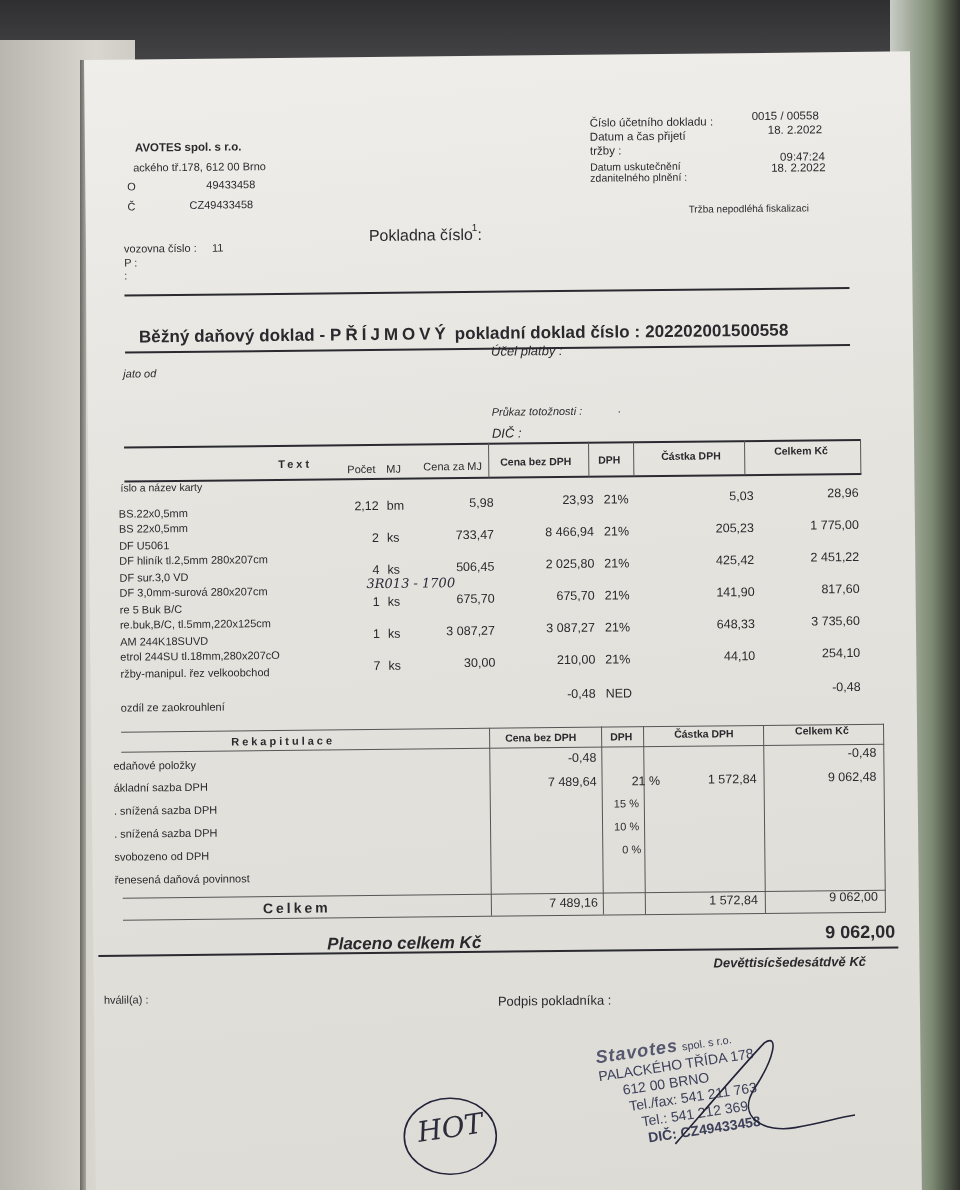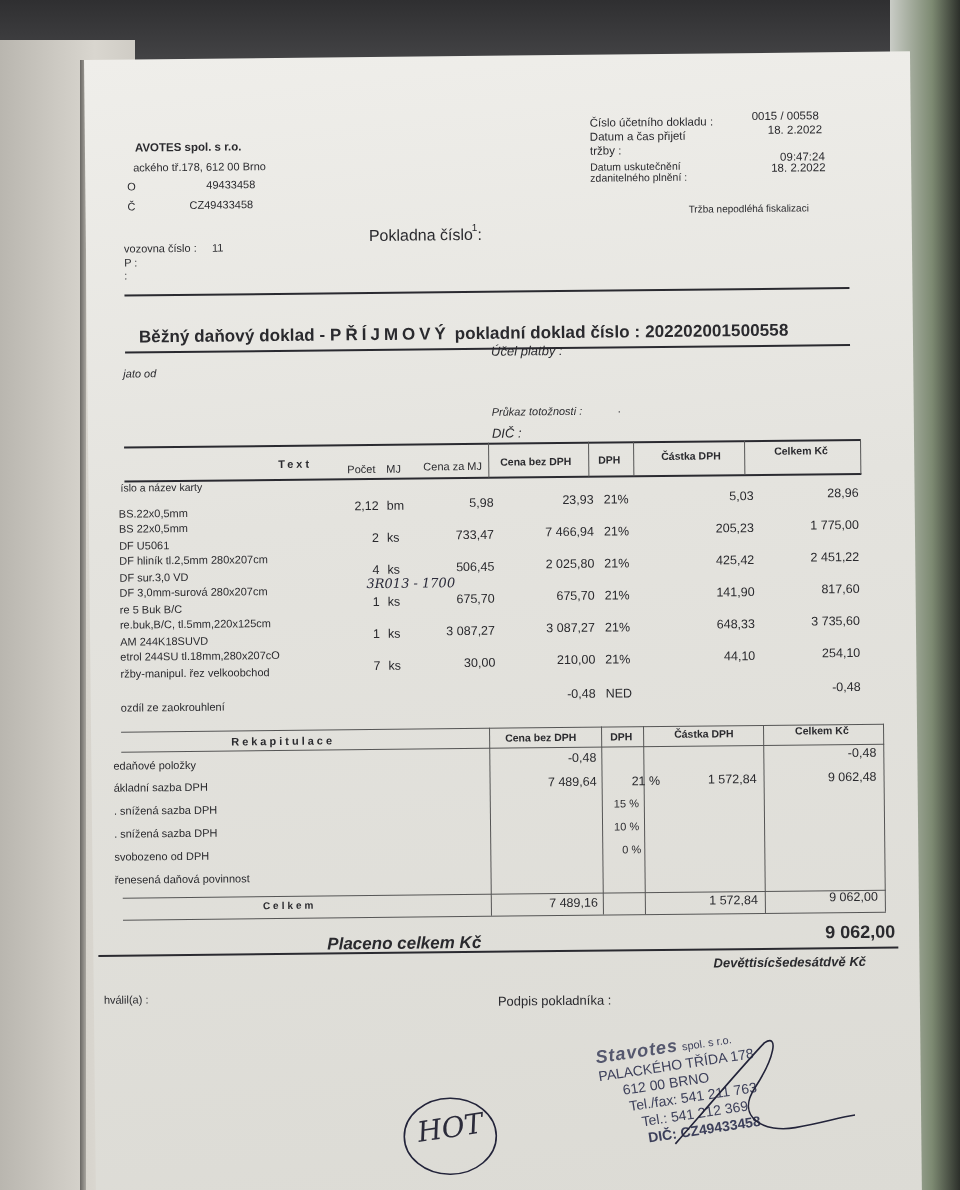--- a/index.html
+++ b/index.html
@@ -118,21 +118,21 @@
       <div class="abs" style="left:515px;top:6px;">21%</div>
       <div class="abs right" style="left:580px;width:85px;top:4px;">5,03</div>
       <div class="abs right" style="left:680px;width:90px;top:2px;">28,96</div>
     </div>
     <div class="row" style="left:0;top:464px;width:780px;height:32px;">
       <div class="abs small" style="left:30px;top:16px;">DF U5061</div>
       <div class="abs small" style="left:30px;top:31px;">DF hliník  tl.2,5mm 280x207cm</div>
       <div class="abs right" style="left:240px;width:50px;top:10px;">2</div>
       <div class="abs" style="left:298px;top:10px;">ks</div>
       <div class="abs right" style="left:310px;width:95px;top:8px;">733,47</div>
-      <div class="abs right" style="left:420px;width:85px;top:6px;">7 466,94</div>
+      <div class="abs right" style="left:420px;width:85px;top:6px;">8 466,94</div>
       <div class="abs" style="left:515px;top:6px;">21%</div>
       <div class="abs right" style="left:580px;width:85px;top:4px;">205,23</div>
       <div class="abs right" style="left:680px;width:90px;top:2px;">1 775,00</div>
     </div>
     <div class="row" style="left:0;top:496px;width:780px;height:32px;">
       <div class="abs small" style="left:30px;top:16px;">DF sur.3,0 VD</div>
       <div class="abs small" style="left:30px;top:31px;">DF 3,0mm-surová    280x207cm</div>
       <div class="abs right" style="left:240px;width:50px;top:10px;">4</div>
       <div class="abs" style="left:298px;top:10px;">ks</div>
       <div class="abs right" style="left:310px;width:95px;top:8px;">506,45</div>
@@ -220,21 +220,21 @@
       <div class="abs small" style="left:522px;top:2px;">10 %</div>
     </div>
     <div class="row" style="left:0;top:787px;width:800px;height:22px;">
       <div class="abs small" style="left:22px;top:4px;">svobozeno od DPH</div>
       <div class="abs small" style="left:530px;top:2px;">0 %</div>
     </div>
     <div class="row" style="left:0;top:810px;width:800px;height:22px;">
       <div class="abs small" style="left:22px;top:4px;">řenesená daňová povinnost</div>
     </div>
     <div class="row" style="left:0;top:840px;width:800px;height:20px;">
-      <div class="abs bold" style="left:170px;top:2px;font-size:10px;letter-spacing:3px;">Celkem</div>
+      <div class="abs bold" style="left:170px;top:2px;font-size:14px;letter-spacing:3px;">Celkem</div>
       <div class="abs right" style="left:420px;width:85px;top:1px;">7 489,16</div>
       <div class="abs right" style="left:575px;width:90px;top:0;">1 572,84</div>
       <div class="abs right" style="left:695px;width:90px;top:-2px;">9 062,00</div>
     </div>
   </div>
 
   <div class="abs bold italic" style="left:234px;top:877px;font-size:17px;">Placeno celkem Kč</div>
   <div class="abs bold right" style="left:650px;width:152px;top:870px;font-size:18px;">9 062,00</div>
   <div class="hline" style="left:5px;top:895px;width:800px;"></div>
   <div class="abs bold italic" style="left:620px;top:902px;font-size:13px;">Devěttisícšedesátdvě Kč</div>

